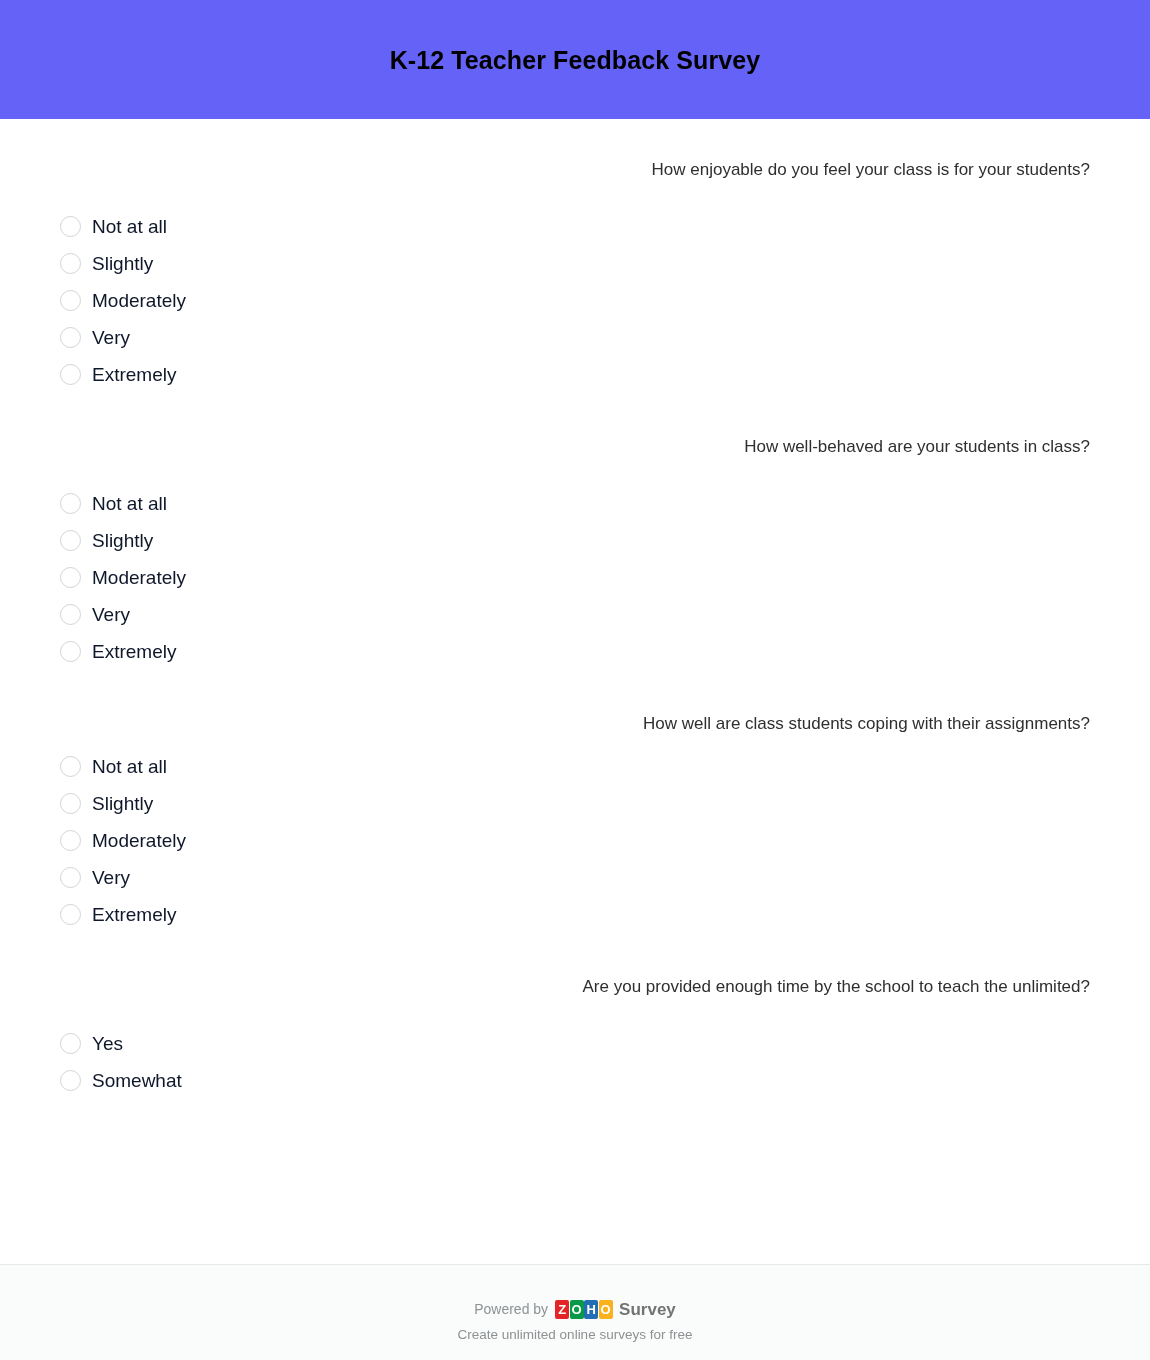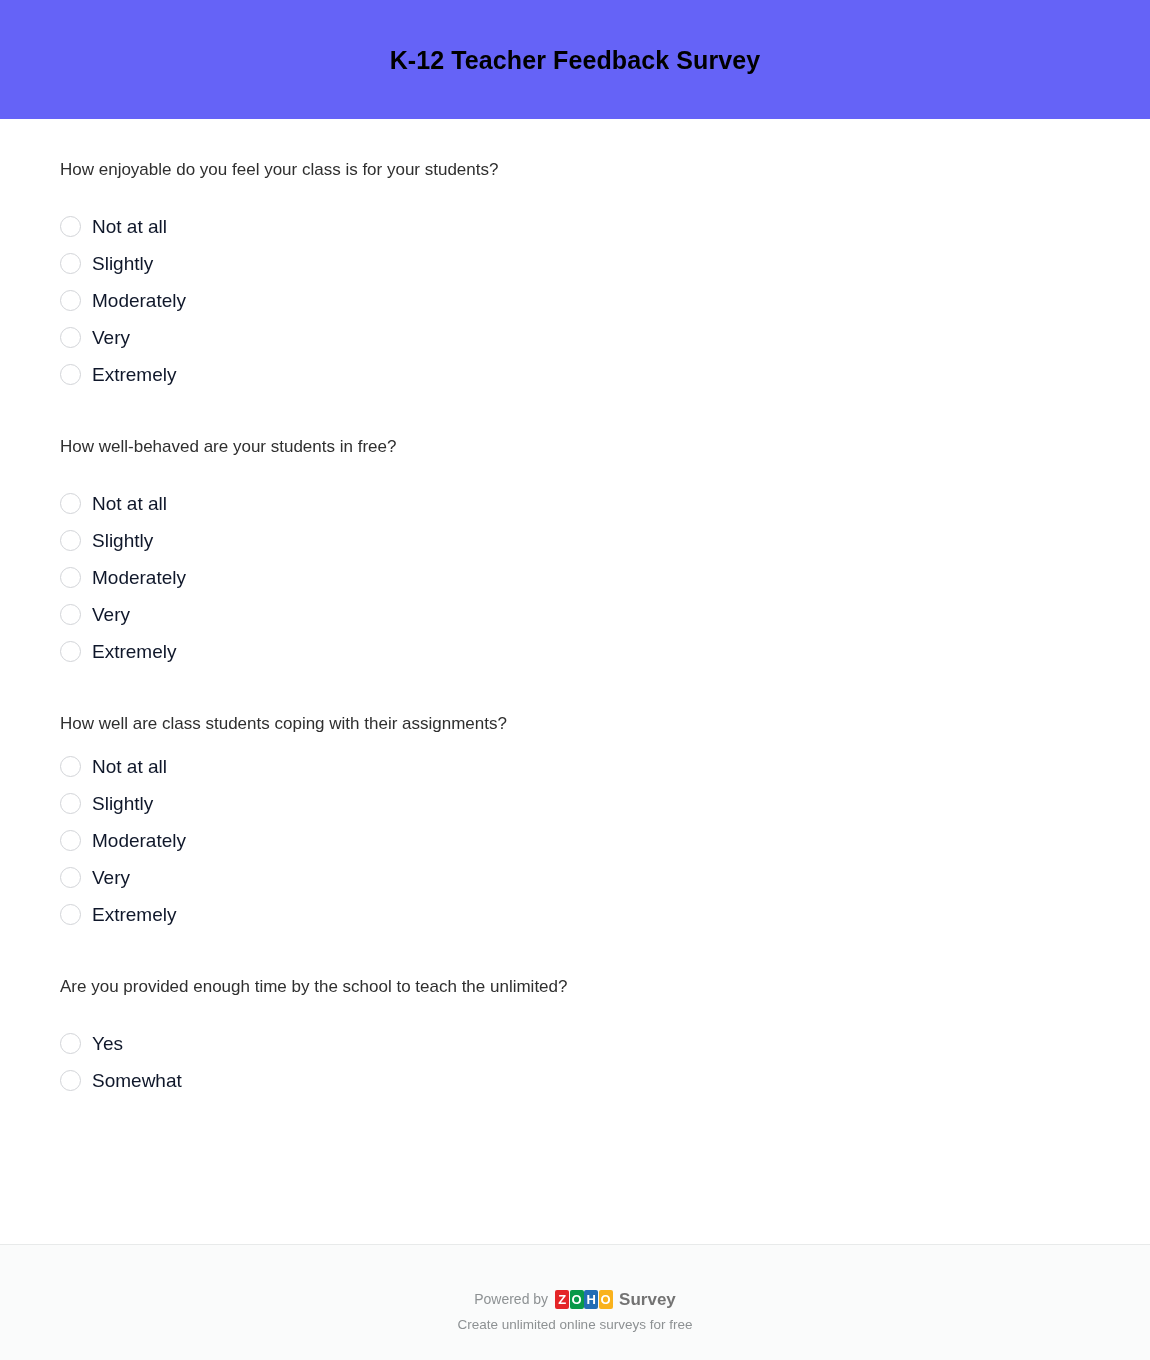--- a/index.html
+++ b/index.html
@@ -42,20 +42,21 @@
     letter-spacing: 0.1px;
     line-height: 1.2;
     text-align: center;
   }
 
   
   .survey-body {
     flex: 1 1 auto;
     background: #ffffff;
     padding: 40px 60px 0 60px;
+    text-align: right;
   }
 
   .question-block {
     margin-bottom: 43px;
   }
   .question-block.tight-options .options { margin-top: 12px; }
 
   .question-text {
     font-size: 17px;
     color: #2f2f2f;
@@ -90,21 +91,21 @@
     color: #0f172a;
     line-height: 1;
     white-space: nowrap;
   }
 
   
   .survey-footer {
     flex: 0 0 auto;
     border-top: 1px solid #e8eaea;
     background: #fafbfb;
-    height: 116px;
+    height: 96px;
     display: flex;
     flex-direction: column;
     align-items: center;
     justify-content: center;
     padding-top: 16px;
   }
 
   .powered-row {
     display: flex;
     align-items: center;
@@ -184,21 +185,21 @@
             <span class="radio"></span>
             <span class="option-label">Very</span>
           </div>
           <div class="option-row">
             <span class="radio"></span>
             <span class="option-label">Extremely</span>
           </div>
         </div>
       </div>
       <div class="question-block">
-        <div class="question-text">How well-behaved are your students in free?</div>
+        <div class="question-text">How well-behaved are your students in class?</div>
         <div class="options">
           <div class="option-row">
             <span class="radio"></span>
             <span class="option-label">Not at all</span>
           </div>
           <div class="option-row">
             <span class="radio"></span>
             <span class="option-label">Slightly</span>
           </div>
           <div class="option-row">

